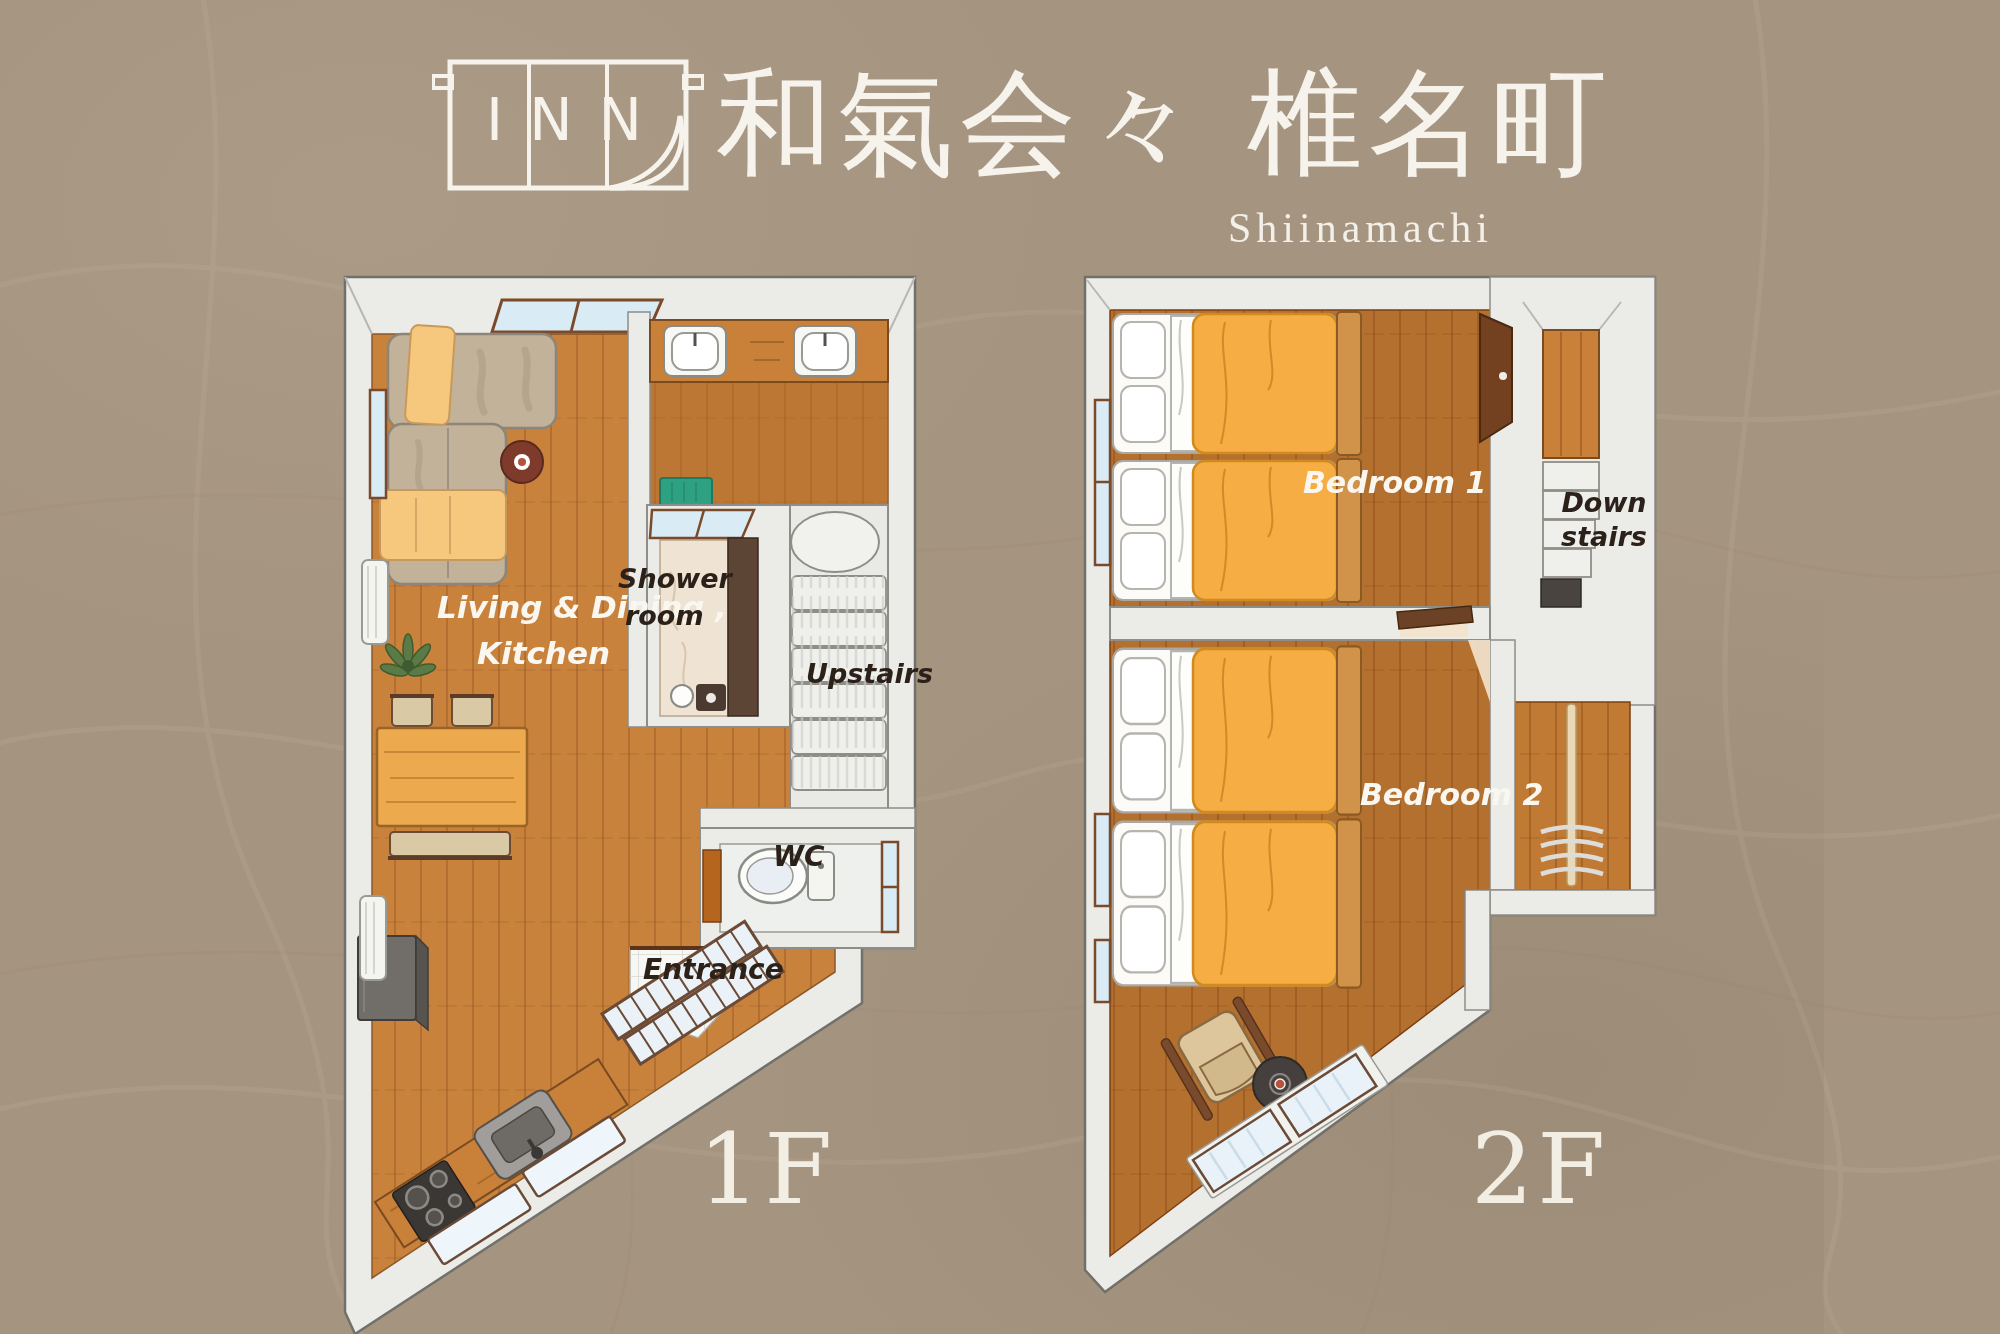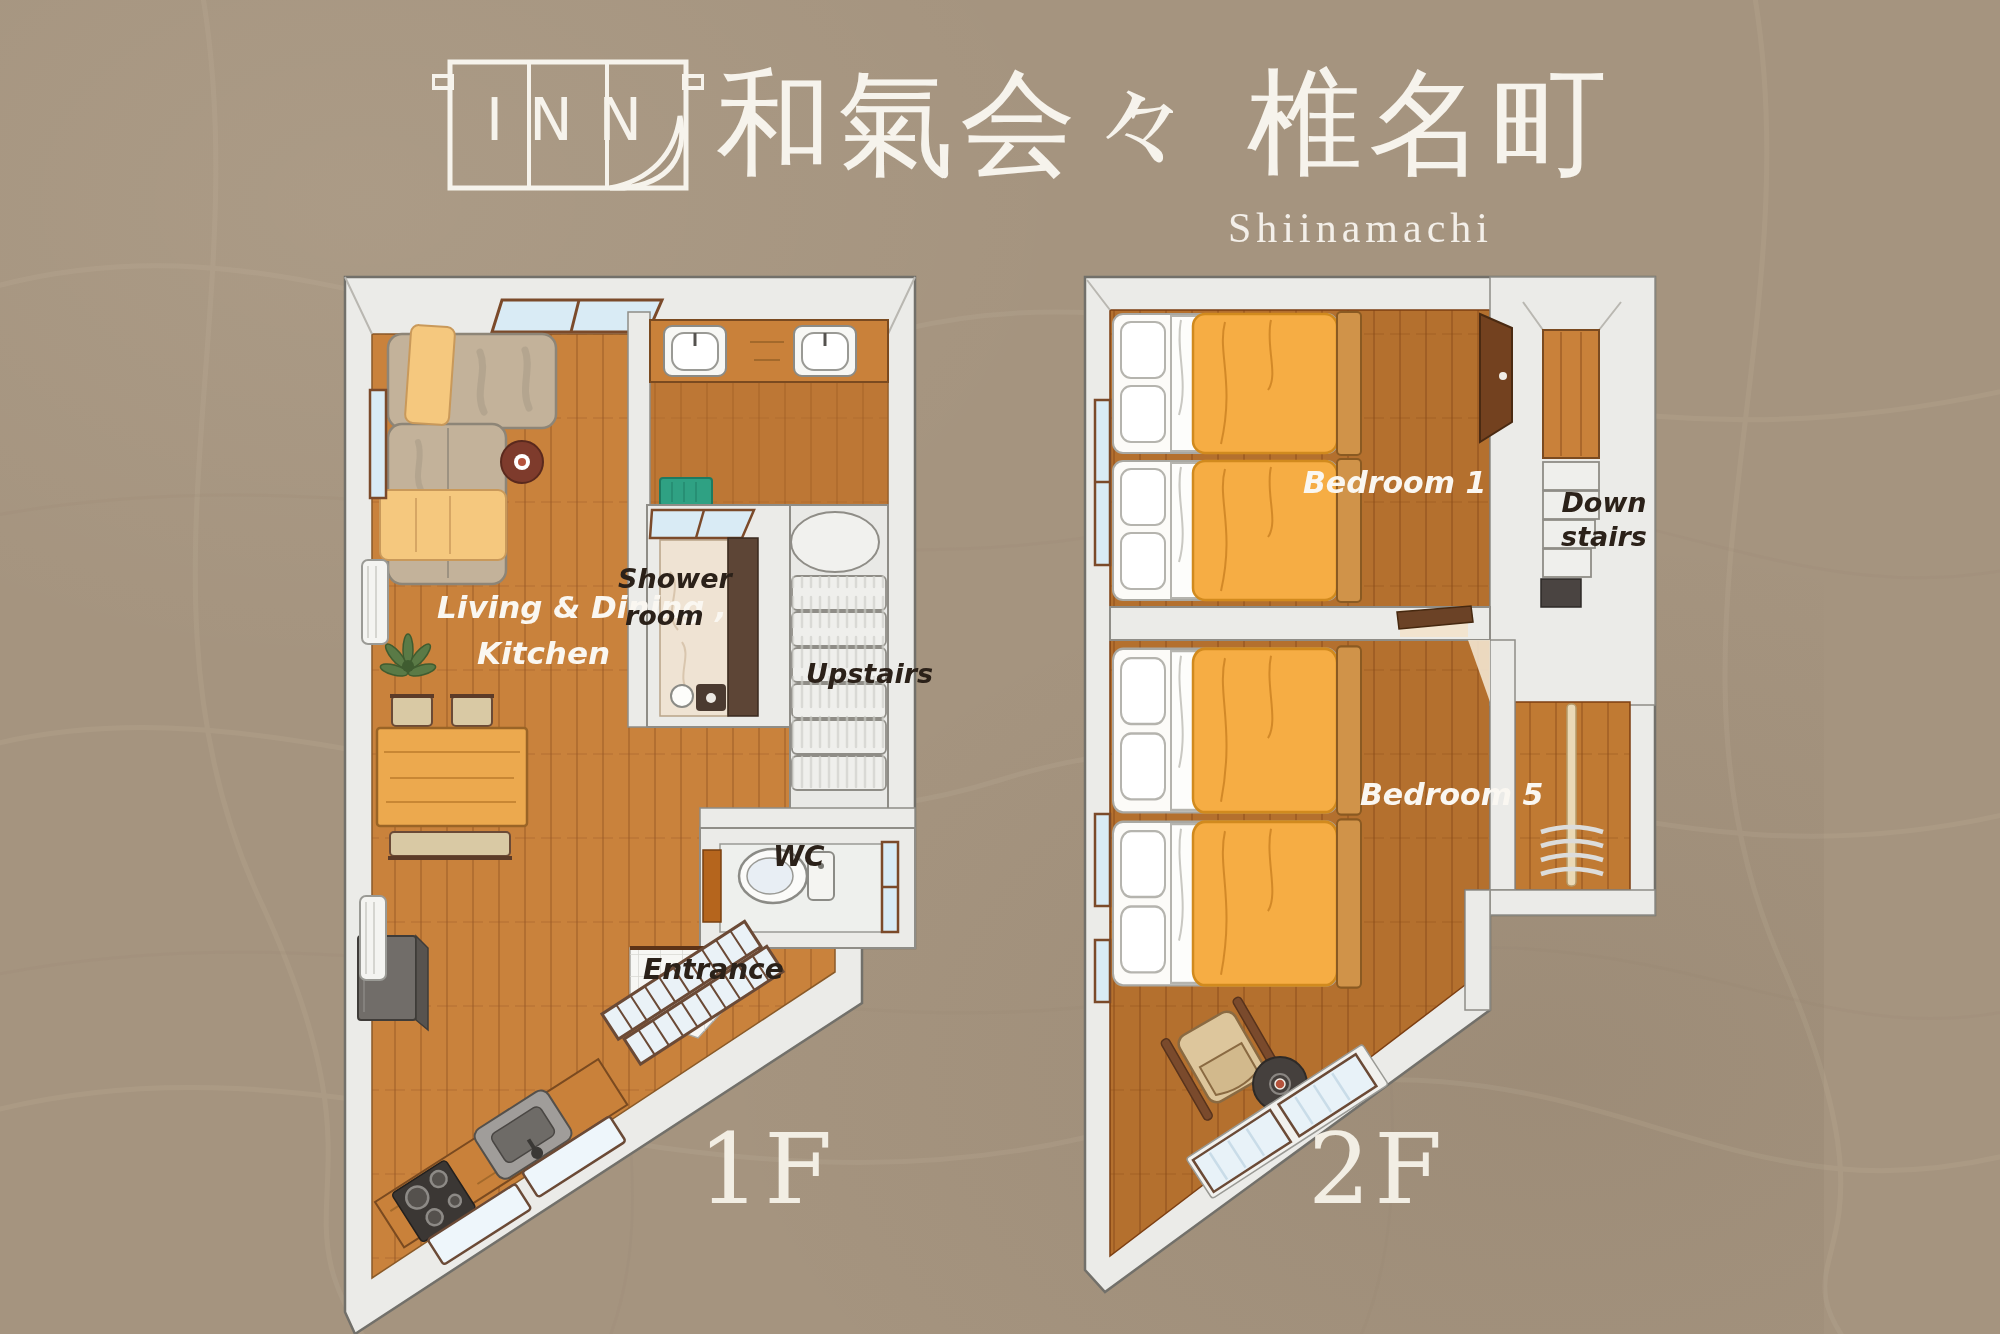--- a/index.html
+++ b/index.html
@@ -401,17 +401,17 @@
 
   <div class="floor-num" style="left:698px;top:1112px;">1F</div>
 
   <div class="lbl lbl-w" style="left:1303px;top:466px;font-size:30px;">Bedroom 1</div>
 
   <div class="lbl lbl-b" style="left:1540px;top:486px;width:128px;text-align:center;font-size:27px;line-height:34px;">
     <div>Down</div>
     <div>stairs</div>
   </div>
 
-  <div class="lbl lbl-w" style="left:1360px;top:778px;font-size:30px;">Bedroom 5</div>
-
-  <div class="floor-num" style="left:1308px;top:1112px;text-align:right;">2F</div>
+  <div class="lbl lbl-w" style="left:1360px;top:778px;font-size:30px;">Bedroom 2</div>
+
+  <div class="floor-num" style="left:1471px;top:1112px;text-align:right;">2F</div>
 
 </div>
 
 </body></html>

